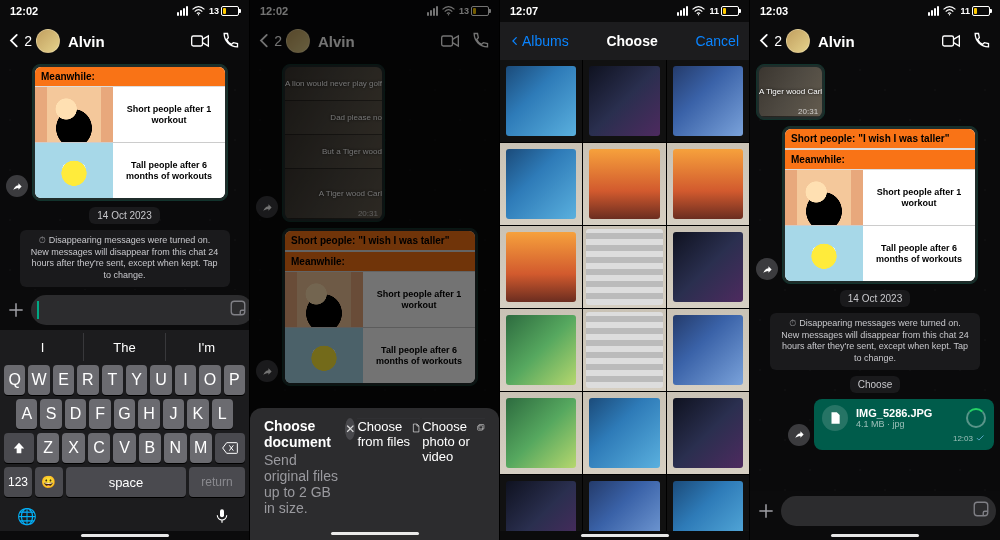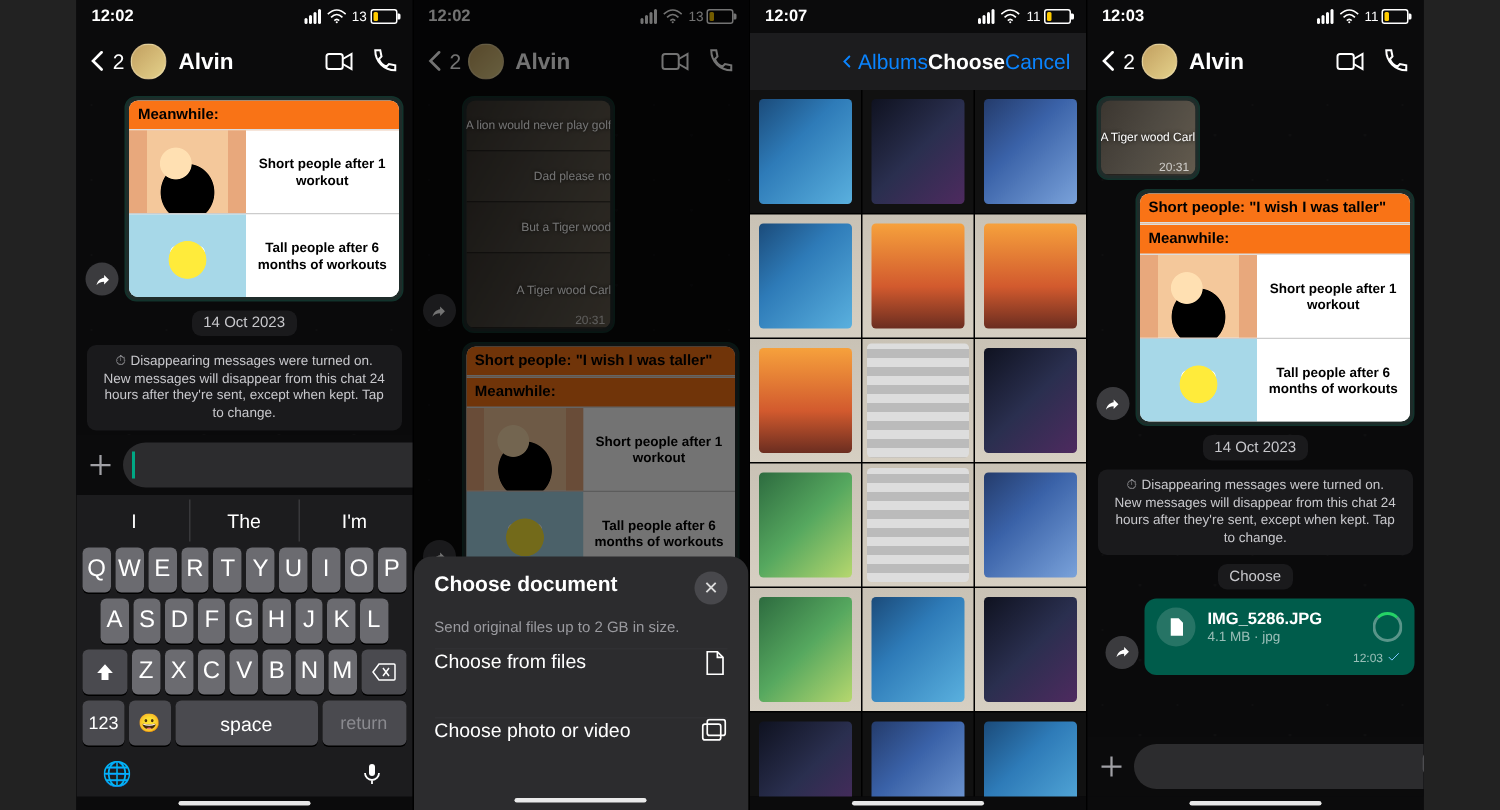--- a/index.html
+++ b/index.html
@@ -13,37 +13,37 @@
     --text:#fff;
     --muted:#9a9a9f;
     --key:#6b6b70;
     --key-alt:#4a4a4f;
     --accent:#00a884;
     --ios-blue:#0a84ff;
     --divider:#303033;
   }
   *{box-sizing:border-box;font-family:-apple-system,Helvetica,Arial,sans-serif}
   body{margin:0;background:#222;display:flex;justify-content:center}
-  .canvas{width:898px;height:540px;display:flex;background:#000}
+  .canvas{width:1000px;height:540px;display:flex;background:#000}
   .phone{flex:1 1 250px;min-width:0;height:540px;background:var(--bg);position:relative;overflow:hidden;color:var(--text);display:flex;flex-direction:column;border-right:1px solid #000}
   .phone:last-child{border-right:none}
 
   
   .status{height:22px;display:flex;align-items:center;justify-content:space-between;padding:0 10px;font-size:11px;font-weight:600}
   .status .right{display:flex;align-items:center;gap:4px}
   .bars{display:inline-flex;gap:1px;align-items:flex-end}
   .bars i{width:2px;background:#fff;border-radius:1px}
   .bars i:nth-child(1){height:4px}.bars i:nth-child(2){height:6px}.bars i:nth-child(3){height:8px}.bars i:nth-child(4){height:10px}
   .wifi{width:13px;height:10px;position:relative}
   .wifi svg{width:13px;height:10px}
   .batt{display:flex;align-items:center;gap:2px}
   .batt-box{width:18px;height:10px;border:1px solid #fff;border-radius:2px;position:relative}
   .batt-box::after{content:"";position:absolute;right:-3px;top:2px;width:2px;height:4px;background:#fff;border-radius:0 1px 1px 0}
   .batt-fill{position:absolute;left:1px;top:1px;bottom:1px;width:20%;background:#ffcc00;border-radius:1px}
-  .batt-num{font-size:9px;font-weight:400}
+  .batt-num{font-size:9px;font-weight:700}
 
   
   .chdr{height:38px;display:flex;align-items:center;padding:0 6px;gap:4px}
   .hbtn{width:26px;height:26px;display:flex;align-items:center;justify-content:center;color:#fff}
   .back{display:flex;align-items:center;gap:1px;font-size:14px}
   .avatar{width:24px;height:24px;border-radius:50%;background:linear-gradient(135deg,#c2a060,#e4d18b);margin-right:4px;border:1px solid rgba(255,255,255,.2)}
   .cname{font-size:15px;font-weight:600;flex:1}
   .icon svg{width:20px;height:20px;stroke:#fff;fill:none;stroke-width:1.6}
 
   
@@ -106,30 +106,30 @@
   .key.mod{background:var(--key-alt);font-size:12px}
   .krow.r2{padding:0 14px}
   .key.shift,.key.del{flex:0 0 30px}
   .key.num{flex:0 0 28px;font-size:12px}
   .key.space{flex:5;font-size:13px}
   .key.ret{flex:0 0 56px;font-size:12px;color:#8a8a8f}
   .kbot{display:flex;justify-content:space-between;padding:4px 14px 2px}
   .kbot div{width:22px;height:22px;display:flex;align-items:center;justify-content:center;color:#fff}
 
   
-  .sheet{position:absolute;left:0;right:0;bottom:0;background:#2c2c2e;border-radius:12px 12px 0 0;padding:10px 14px 18px;display:flex;flex-direction:column;gap:2px}
+  .sheet{position:absolute;left:0;right:0;bottom:0;background:#2c2c2e;border-radius:12px 12px 0 0;padding:10px 14px 18px;display:flex;flex-direction:row;gap:2px}
   .sheet-hdr{display:flex;align-items:flex-start;justify-content:space-between;padding-bottom:6px}
   .sheet-title{font-size:14px;font-weight:600}
-  .sheet-sub{font-size:10px;color:var(--muted);margin-top:16px}
+  .sheet-sub{font-size:14px;color:var(--muted);margin-top:2px}
   .sheet-x{width:22px;height:22px;border-radius:50%;background:#48484c;display:flex;align-items:center;justify-content:center;font-size:12px;color:#ddd}
   .srow{display:flex;align-items:flex-start;justify-content:space-between;height:44px;border-top:1px solid var(--divider);font-size:13px}
   .srow svg{width:18px;height:18px;stroke:#fff;fill:none;stroke-width:1.5}
 
   
-  .pkhdr{height:38px;display:flex;align-items:center;justify-content:flex-end;padding:0 10px;background:#1c1c1e;font-size:14px}
+  .pkhdr{height:38px;display:flex;align-items:center;justify-content:space-between;padding:0 10px;background:#1c1c1e;font-size:14px}
   .pkhdr .side{color:var(--ios-blue);display:flex;align-items:center;gap:2px}
   .pkhdr .mid{font-weight:600}
   .pgrid{flex:1;display:grid;grid-template-columns:repeat(3,1fr);grid-auto-rows:82px;gap:1px;background:#000;overflow:hidden}
   .thumb{background:#333;position:relative;overflow:hidden}
   .thumb::before{content:"";position:absolute;inset:6px;border-radius:3px}
   .t-game1::before{background:linear-gradient(135deg,#1b4b7a,#2e7bb8 40%,#5ab0de);}
   .t-game2::before{background:linear-gradient(135deg,#243b6b,#3a62a8 40%,#7aa2da);}
   .t-sunset::before{background:linear-gradient(180deg,#f6a13c,#d25a2e 60%,#6b2d20);}
   .t-dark::before{background:linear-gradient(135deg,#0f1220,#2a2f4f 50%,#4e2a5f);}
   .t-green::before{background:linear-gradient(135deg,#2d6b3f,#56a85f 50%,#b6d76e);}

